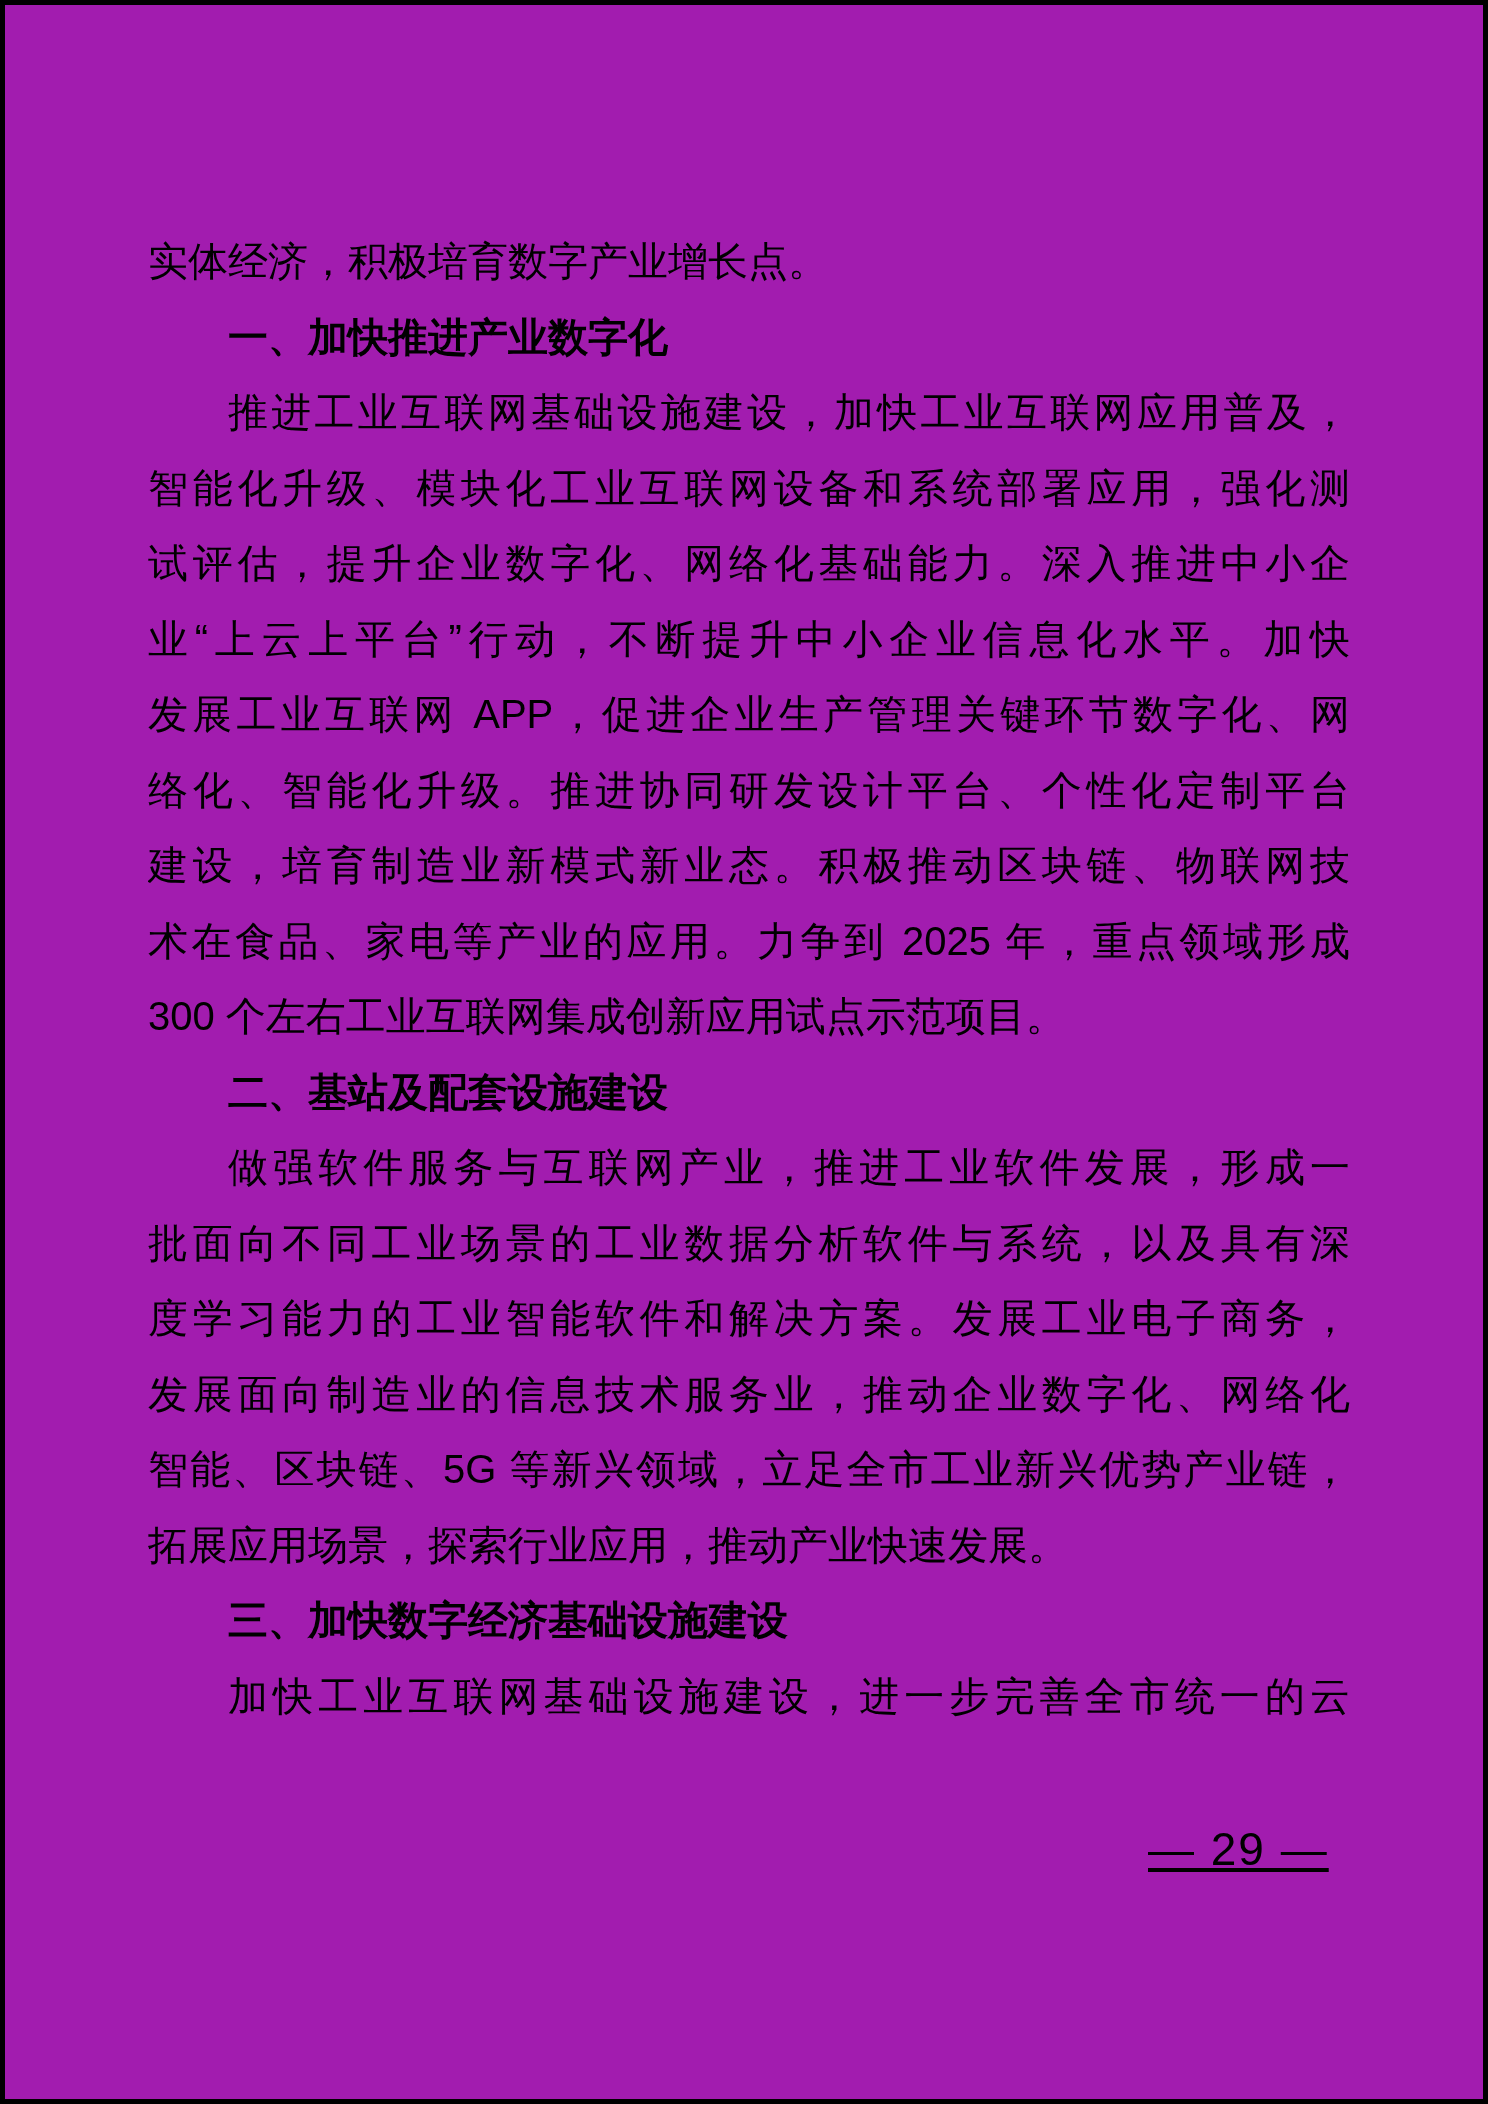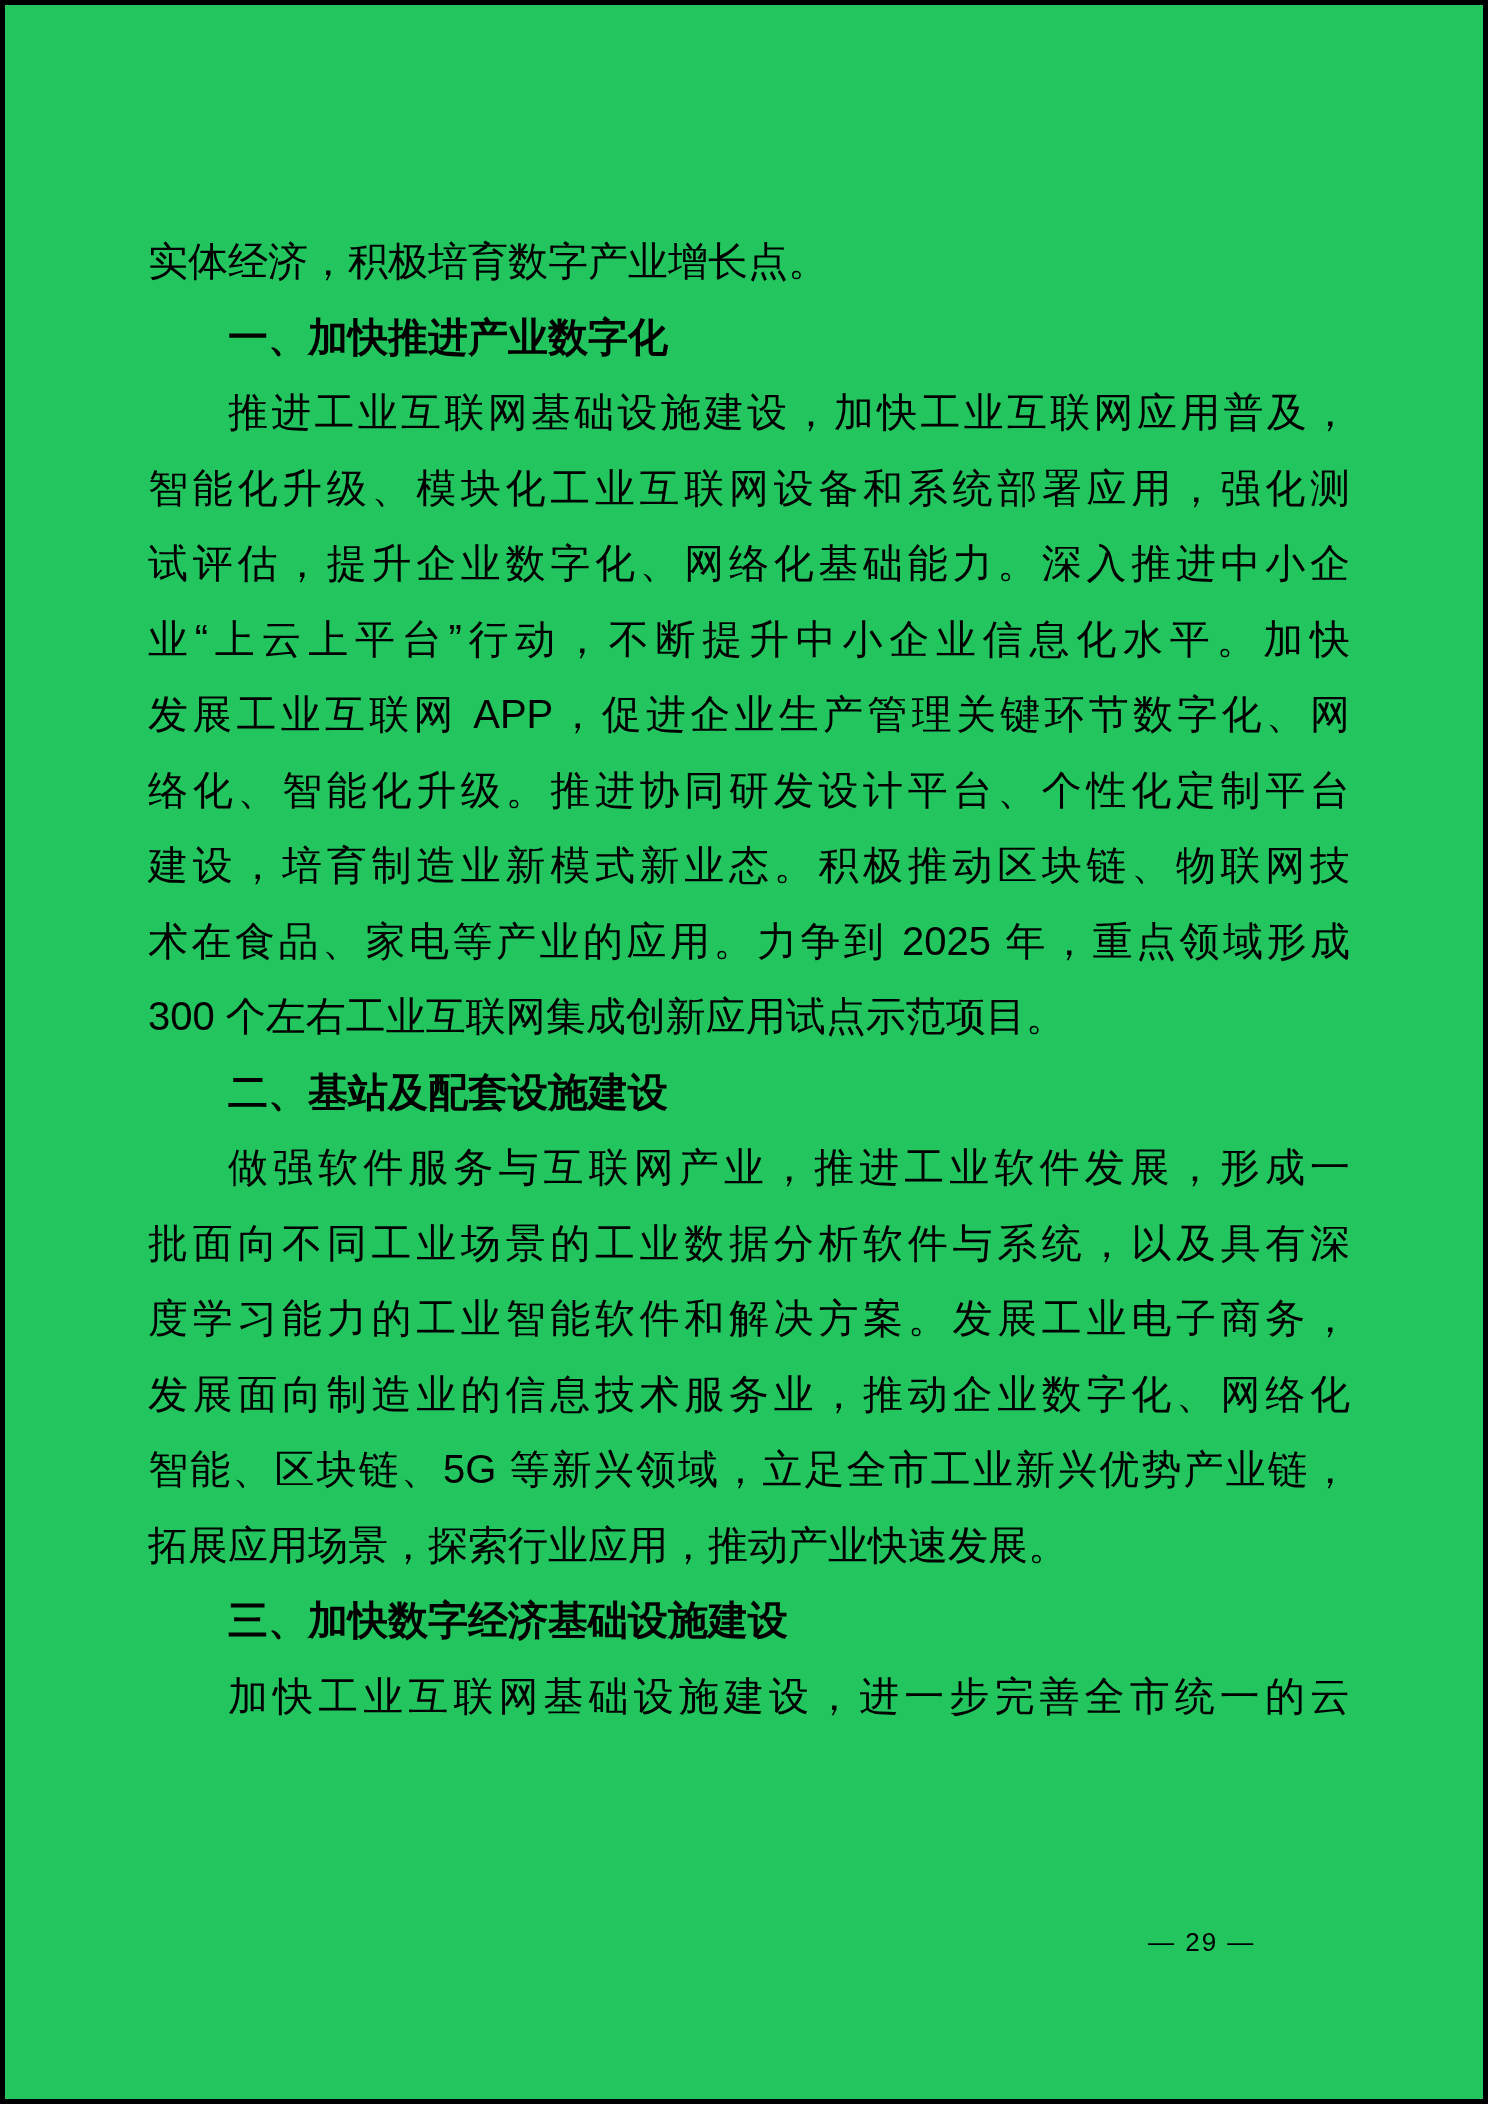--- a/index.html
+++ b/index.html
@@ -5,21 +5,21 @@
   html, body {
     margin: 0;
     padding: 0;
     background: #ffffff;
     font-family: "Liberation Sans", sans-serif;
   }
   .page {
     position: relative;
     width: 1488px;
     height: 2104px;
-    background: #22c55e;
+    background: #a21caf;
     border: 5px solid #000000;
     box-sizing: border-box;
     overflow: hidden;
   }
   .content {
     position: absolute;
     left: 143px;
     top: 219px;
     width: 1202px;
   }
@@ -39,27 +39,28 @@
   .line.end {
     text-align-last: left;
   }
   .line.heading {
     font-weight: 700;
     text-indent: 2em;
     text-align-last: left;
   }
   .footer {
     position: absolute;
-    top: 1917px;
+    top: 1824px;
     left: 1143px;
-    font-size: 26px;
+    font-size: 46px;
     line-height: 40px;
     color: #000000;
     letter-spacing: 2px;
     white-space: nowrap;
+    text-decoration: underline;
   }
 </style>
 </head>
 <body>
 
 <div class="page">
   <div class="content">
       <div class="line end">实体经济，积极培育数字产业增长点。</div>
       <div class="line heading">一、加快推进产业数字化</div>
       <div class="line first">推进工业互联网基础设施建设，加快工业互联网应用普及，</div>

